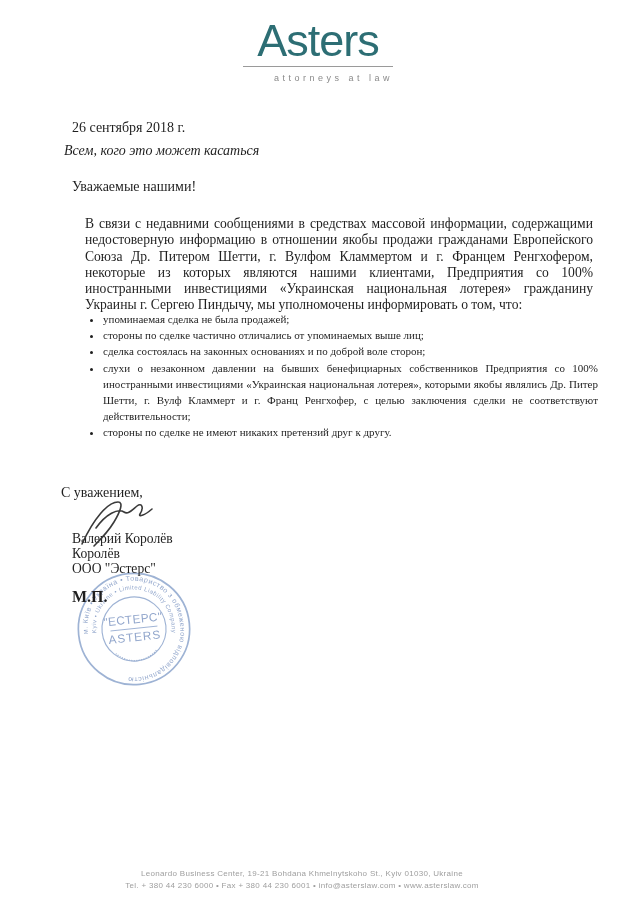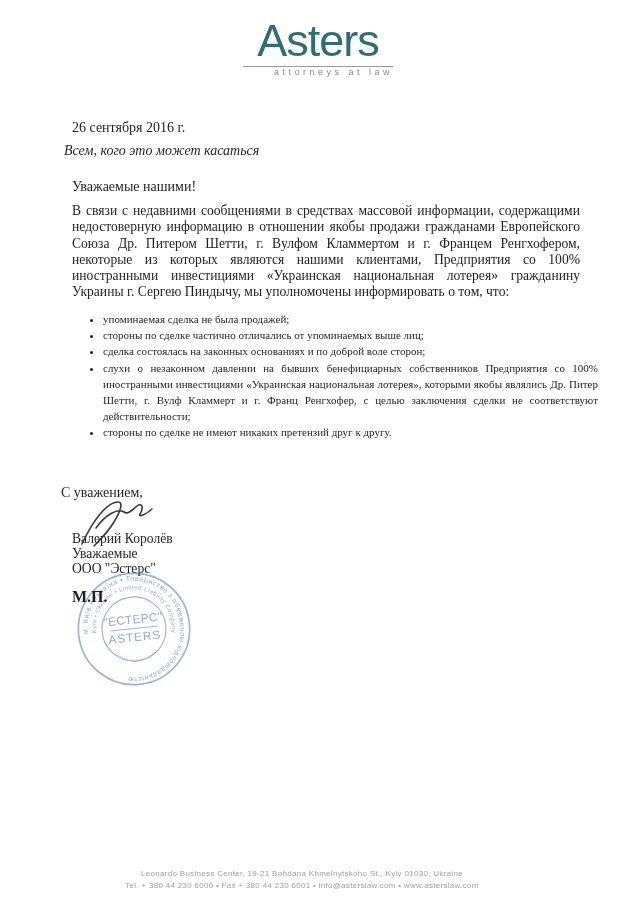--- a/index.html
+++ b/index.html
@@ -29,40 +29,40 @@
     font-weight: 300;
     font-size: 45px;
     line-height: 46px;
     letter-spacing: -1px;
     color: #2d6e74;
     text-align: center;
   }
   .logo-rule {
     border-top: 1px solid #9a9a9a;
     margin-top: 2px;
-    padding-top: 0;
+    padding-top: 6px;
   }
   .tagline {
     font-family: "Liberation Sans", sans-serif;
     font-size: 9px;
     letter-spacing: 3.5px;
     color: #8a8a8a;
     text-align: right;
   }
 
   
   .date       { position: absolute; left: 72px; top: 120px; font-size: 14px; }
   .addressee  { position: absolute; left: 64px; top: 143px; font-size: 14px; font-style: italic; }
   .salutation { position: absolute; left: 72px; top: 179px; font-size: 14px; }
 
   .body-par {
     position: absolute;
     left: 72px; top: 203px;
     width: 508px;
-    margin: 0;
+    margin: 13px;
     font-size: 13.6px;
     line-height: 16.3px;
     text-align: justify;
     font-family: Liberation Serif, serif;
   }
 
   .bullets {
     position: absolute;
     left: 85px; top: 311px;
     width: 495px;
@@ -129,21 +129,21 @@
 
   <header class="logo-block">
     <div class="logo-inner">
       <div class="wordmark">Asters</div>
       <div class="logo-rule">
         <div class="tagline">attorneys at law</div>
       </div>
     </div>
   </header>
 
-  <div class="date">26 сентября 2016 г.</div>
+  <div class="date">26 сентября 2018 г.</div>
   <div class="addressee">Всем, кого это может касаться</div>
   <div class="salutation">Уважаемые нашими!</div>
 
   <p class="body-par">В связи с недавними сообщениями в средствах массовой информации, содержащими недостоверную информацию в отношении якобы продажи гражданами Европейского Союза Др. Питером Шетти, г. Вулфом Кламмертом и г. Францем Ренгхофером, некоторые из которых являются нашими клиентами, Предприятия со 100% иностранными инвестициями «Украинская национальная лотерея» гражданину Украины г. Сергею Пиндычу, мы уполномочены информировать о том, что:</p>
 
   <ul class="bullets">
     <li>упоминаемая сделка не была продажей;</li>
     <li>стороны по сделке частично отличались от упоминаемых выше лиц;</li>
     <li>сделка состоялась на законных основаниях и по доброй воле сторон;</li>
     <li>слухи о незаконном давлении на бывших бенефициарных собственников Предприятия со 100% иностранными инвестициями «Украинская национальная лотерея», которыми якобы являлись Др. Питер Шетти, г. Вулф Кламмерт и г. Франц Ренгхофер, с целью заключения сделки не соответствуют действительности;</li>
@@ -152,21 +152,21 @@
 
   <div class="closing">С уважением,</div>
 
   <svg class="signature" width="110" height="52" viewBox="0 0 110 52">
     <path d="M 8 48 C 20 22 34 6 44 6 C 50 6 46 16 40 26 C 34 36 26 44 20 50
              M 22 32 C 32 18 44 12 50 16 C 54 19 58 14 63 10 C 68 6 70 12 66 18 C 64 21 70 20 78 13" fill="none" stroke="#3a3a3a" stroke-width="1.6" stroke-linecap="round"></path>
   </svg>
 
   <div class="signer">
     <div>Валерий Королёв</div>
-    <div>Уважаемые</div>
+    <div>Королёв</div>
     <div>ООО "Эстерс"</div>
   </div>
 
   <div class="seal-mark">М.П.</div>
 
   <svg class="stamp" width="132" height="132" viewBox="0 0 140 140">
     <defs>
       <path id="arc-outer" d="M 21 70 A 49 49 0 1 1 118.9 70 A 49 49 0 1 1 21 70"></path>
       <path id="arc-inner" d="M 30 70 A 40 40 0 1 1 109.9 70 A 40 40 0 1 1 30 70"></path>
     </defs>

